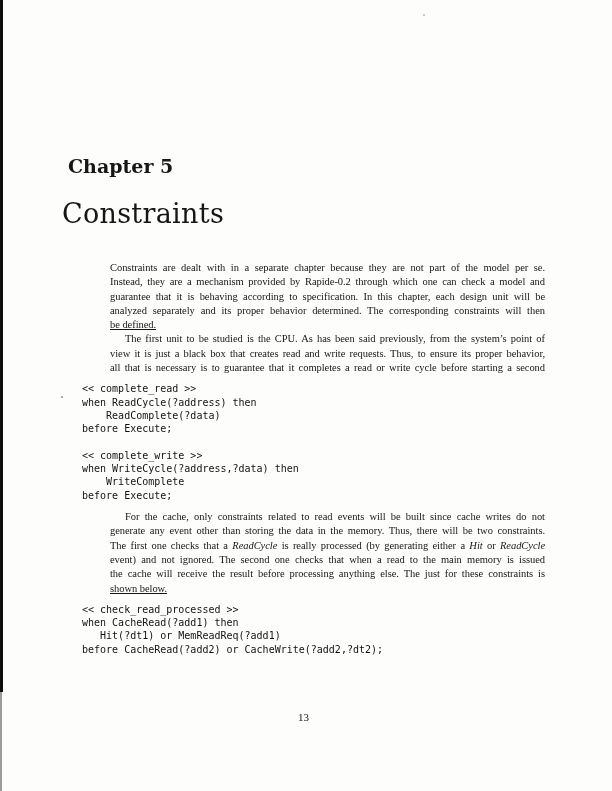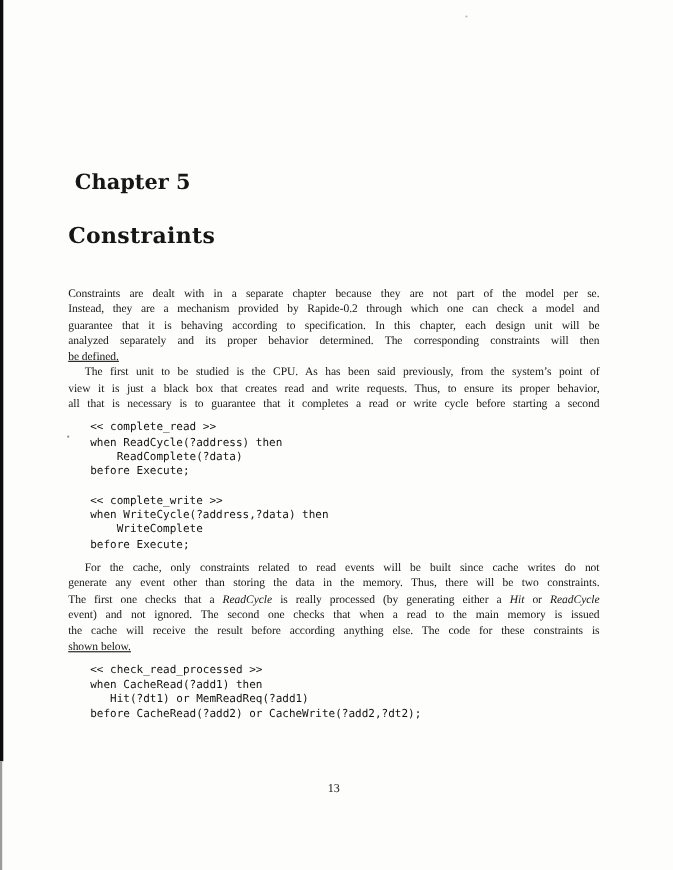--- a/index.html
+++ b/index.html
@@ -36,32 +36,32 @@
   .chapter-label {
     margin: 154px 0 0 6px;
     font-family: "DejaVu Serif", serif;
     font-weight: bold;
     font-size: 19px;
     line-height: 24px;
   }
   .chapter-title {
     margin: 20px 0 0 0;
     font-family: "DejaVu Serif", serif;
-    font-weight: bold;
-    font-size: 20px;
+    font-weight: normal;
+    font-size: 27px;
     line-height: 32px;
     letter-spacing: 0.3px;
   }
   .content { margin-top: 31px; }
   .para {
     font-size: 10.5px;
     line-height: 14.3px;
     letter-spacing: -0.05px;
   }
-  .line { text-align: justify; text-align-last: justify; }
+  .line { text-align: justify; text-align-last: justify; margin-left: 48px; }
   .line.last { text-align-last: left; text-decoration: underline; }
   .line.indent { text-indent: 15px; }
   .code {
     margin: 7px 0 0 20px;
     font-family: "DejaVu Sans Mono", monospace;
     font-size: 10px;
     line-height: 13.3px;
     white-space: pre;
     color: #121212;
   }
@@ -104,21 +104,21 @@
 
 &lt;&lt; complete_write &gt;&gt;
 when WriteCycle(?address,?data) then
     WriteComplete
 before Execute;</pre>
         <div class="para">
           <div class="line indent">For the cache, only constraints related to read events will be built since cache writes do not</div>
           <div class="line">generate any event other than storing the data in the memory. Thus, there will be two constraints.</div>
           <div class="line">The first one checks that a <i>ReadCycle</i> is really processed (by generating either a <i>Hit</i> or <i>ReadCycle</i></div>
           <div class="line">event) and not ignored. The second one checks that when a read to the main memory is issued</div>
-          <div class="line">the cache will receive the result before according anything else. The code for these constraints is</div>
+          <div class="line">the cache will receive the result before processing anything else. The just for these constraints is</div>
           <div class="line last">shown below.</div>
         </div>
         <pre class="code">&lt;&lt; check_read_processed &gt;&gt;
 when CacheRead(?add1) then
    Hit(?dt1) or MemReadReq(?add1)
 before CacheRead(?add2) or CacheWrite(?add2,?dt2);</pre>
       </div>
   </div>
 
   <div class="page-number">13</div>

